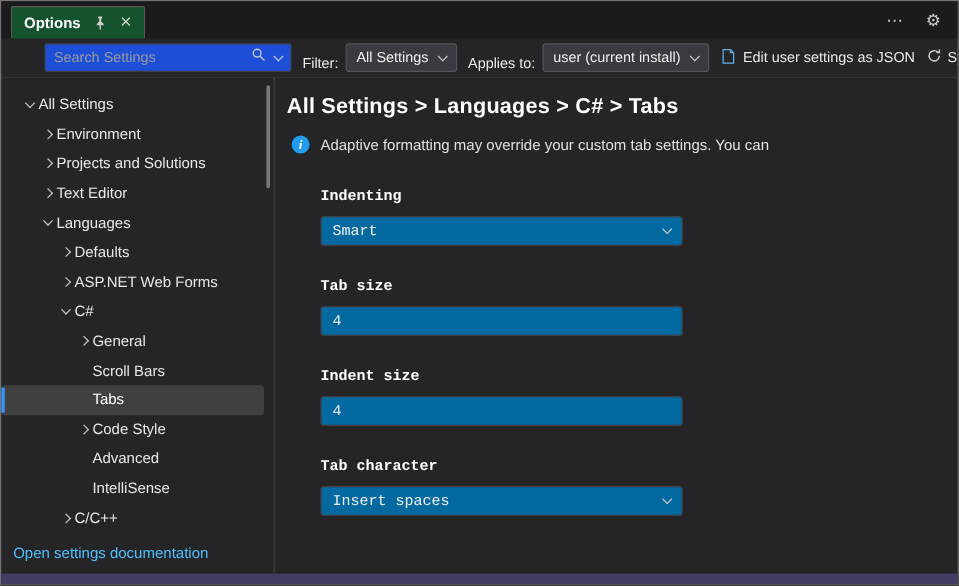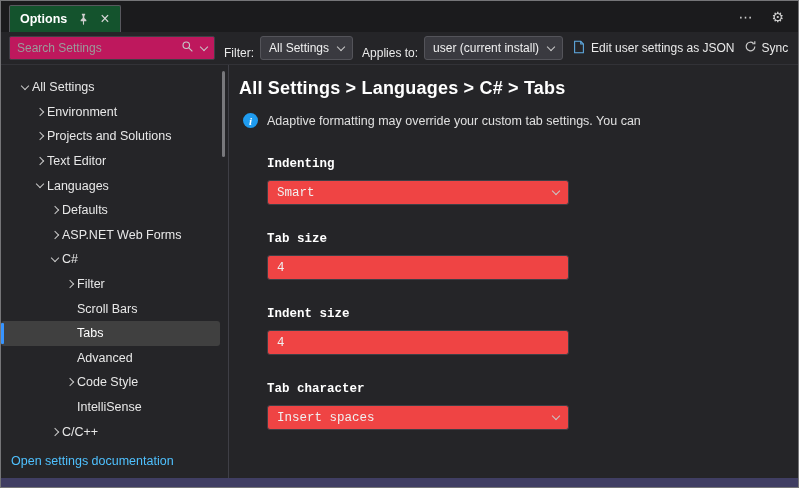--- a/index.html
+++ b/index.html
@@ -40,22 +40,22 @@
   
   .toolbar {
     height: 33px; flex: 0 0 auto;
     display: flex; align-items: center;
     padding: 0 8px; gap: 9px;
     border-bottom: 1px solid #323237;
     white-space: nowrap; overflow: hidden;
   }
   .searchbox {
     width: 206px; height: 24px; flex: 0 0 auto;
-    background: #be185d; border: 1px solid #3f3f46; border-radius: 2px;
-    display: flex; align-items: center; gap: 7px; padding: 0 7px;
+    background: #1d4ed8; border: 1px solid #3f3f46; border-radius: 2px;
+    display: flex; align-items: center; gap: 7px; padding: 0 7px; margin-left: 28px;
   }
   .searchbox input {
     flex: 1; min-width: 0;
     background: transparent; border: none; outline: none;
     color: #e0e0e0; font-size: 12px; font-family: inherit;
   }
   .searchbox input::placeholder { color: #9b9b9b; }
   .tb-label { font-size: 12px; color: #eaeaea; }
   .tb-group { display: flex; align-items: flex-end; gap: 6px; }
   .dd {
@@ -123,21 +123,21 @@
     font-size: 11px;
     display: flex; align-items: center; justify-content: center;
     flex: 0 0 15px; margin-top: 2px;
   }
   .link { color: #4fc1ff; cursor: pointer; }
 
   .settings-form { margin: 26px 0 0 28px; font-family: Liberation Mono, monospace; }
   .field { width: 302px; margin-bottom: 27px; }
   .field-label { font-size: 12.5px; font-weight: bold; margin-bottom: 9px; color: #ffffff; }
   .control {
-    height: 25px; background: #ef4444;
+    height: 25px; background: #0369a1;
     border: 1px solid #3f3f46; border-radius: 3px;
     display: flex; align-items: center;
     padding: 0 9px; font-size: 12.5px; color: #f0f0f0;
   }
   .control.select { justify-content: space-between; cursor: default; }
   .control input {
     width: 100%; background: transparent; border: none; outline: none;
     color: #f0f0f0; font-size: 12.5px; font-family: inherit;
   }
 
@@ -267,39 +267,39 @@
         <div class="tree-row lvl2">
           <span class="chev-box">
               <span class="chev down"></span>
             </span>
           <span>C#</span>
         </div>
         <div class="tree-row lvl3">
           <span class="chev-box">
               <span class="chev right"></span>
             </span>
-          <span>Filter</span>
+          <span>General</span>
         </div>
         <div class="tree-row lvl3">
           <span class="chev-box"></span>
           <span>Scroll Bars</span>
         </div>
         <div class="tree-row lvl3 selected">
           <span class="chev-box"></span>
           <span>Tabs</span>
         </div>
         <div class="tree-row lvl3">
+          <span class="chev-box">
+              <span class="chev right"></span>
+            </span>
+          <span>Code Style</span>
+        </div>
+        <div class="tree-row lvl3">
           <span class="chev-box"></span>
           <span>Advanced</span>
-        </div>
-        <div class="tree-row lvl3">
-          <span class="chev-box">
-              <span class="chev right"></span>
-            </span>
-          <span>Code Style</span>
         </div>
         <div class="tree-row lvl3">
           <span class="chev-box"></span>
           <span>IntelliSense</span>
         </div>
         <div class="tree-row lvl2">
           <span class="chev-box">
               <span class="chev right"></span>
             </span>
           <span>C/C++</span>

